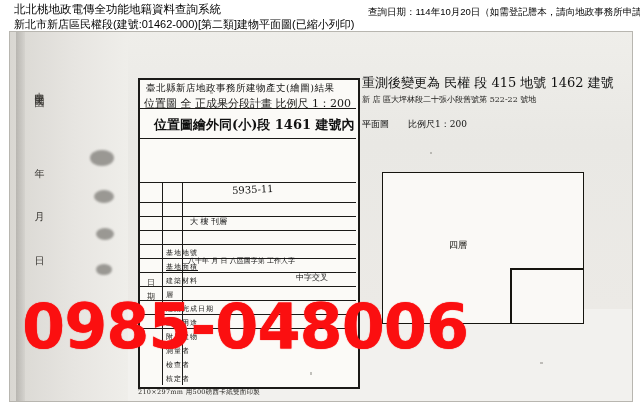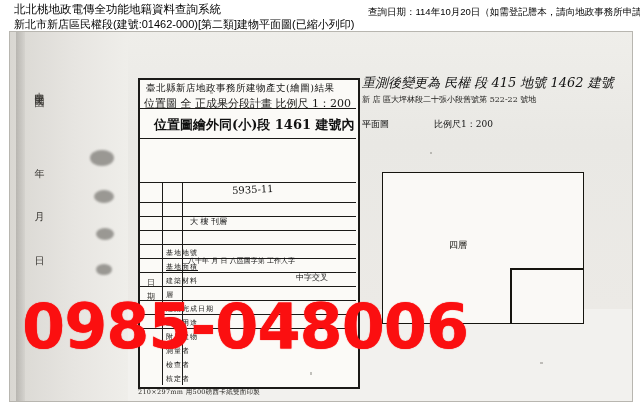--- a/index.html
+++ b/index.html
@@ -173,40 +173,38 @@
   
   .note-top {
     position: absolute;
     left: 352px;
     top: 42px;
     width: 268px;
     font-family: "DejaVu Serif", serif;
     font-size: 13px;
     color: #111;
     white-space: nowrap;
-    font-style: italic;
   }
   .note-sub {
     position: absolute;
     left: 352px;
     top: 62px;
     font-family: "DejaVu Serif", serif;
     font-size: 8px;
     color: #1a1917;
     white-space: nowrap;
   }
   .note-scale {
     position: absolute;
     left: 398px;
     top: 86px;
     font-family: "DejaVu Serif", serif;
     font-size: 9px;
     color: #111;
     white-space: nowrap;
-    margin-left: 26px;
   }
   .note-plan {
     position: absolute;
     left: 352px;
     top: 86px;
     font-family: "DejaVu Serif", serif;
     font-size: 9px;
     color: #111;
     white-space: nowrap;
   }

